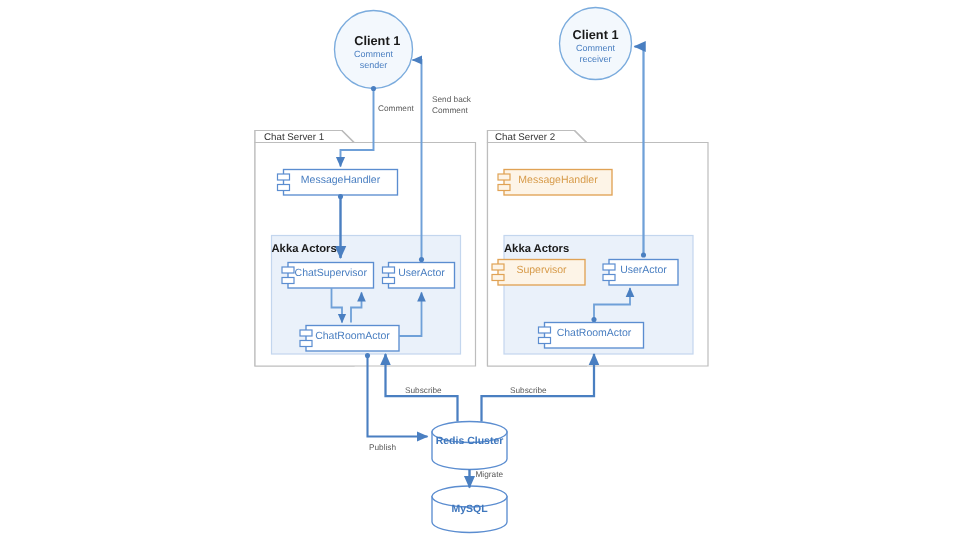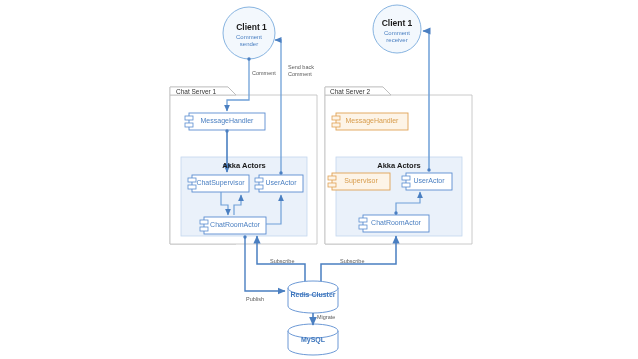--- a/index.html
+++ b/index.html
@@ -51,21 +51,20 @@
   }
   .box-label-orange {
     font-size: 7px;
     color: #d79b4a;
     text-align: center;
   }
   .band-label {
     font-size: 7.5px;
     font-weight: bold;
     color: #1a1a1a;
-    text-align: center;
   }
   .server-tab-label {
     font-size: 6.5px;
     color: #333333;
   }
   .edge-label {
     font-size: 5.5px;
     color: #5a5a5a;
   }
   .cyl-label {

